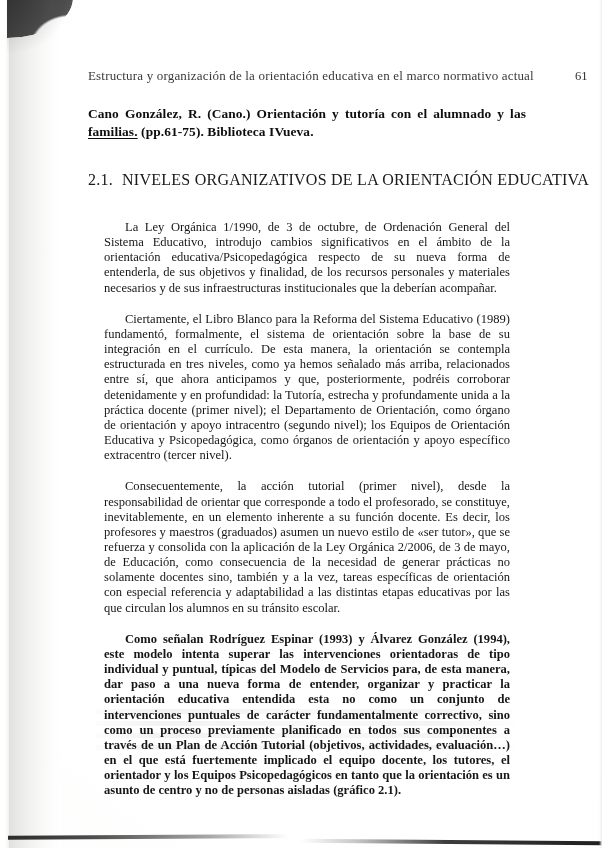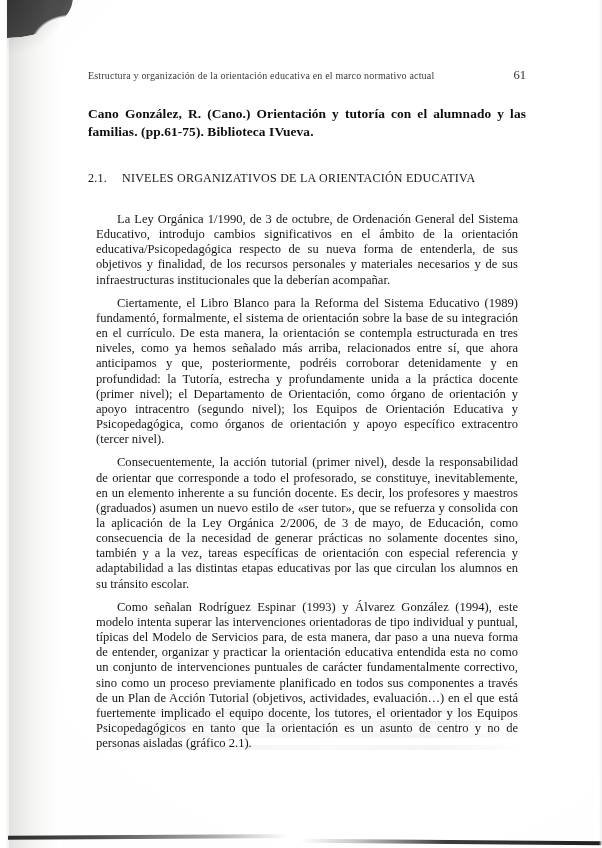--- a/index.html
+++ b/index.html
@@ -125,21 +125,21 @@
   #running-head {
     position: absolute;
     top: 68px;
     left: 0;
     width: 438px;
     display: flex;
     align-items: baseline;
     justify-content: space-between;
   }
   #running-head .rh-title {
-    font-size: 10px;
+    font-size: 13px;
     letter-spacing: 0.18px;
     color: #3d3d3d;
     white-space: nowrap;
   }
   #running-head .rh-folio {
     font-size: 12.6px;
     color: #333333;
     margin-left: 41px;
   }
 
@@ -149,29 +149,30 @@
     left: 0;
     width: 438px;
     font-weight: bold;
     font-size: 13.4px;
     line-height: 17.5px;
     text-align: justify;
     color: #121212;
     letter-spacing: 0.1px;
   }
   #citation-block .cite-underline {
+    text-decoration: underline;
     text-underline-offset: 1.5px;
   }
 
   #section-heading {
     position: absolute;
     top: 171px;
     left: 0;
     width: 438px;
-    font-size: 12px;
+    font-size: 16px;
     letter-spacing: 0.25px;
     color: #202020;
     white-space: nowrap;
   }
   #section-heading .sec-num {
     display: inline-block;
     min-width: 34px;
   }
 
   #body-text {
@@ -180,25 +181,26 @@
     left: 0;
     width: 438px;
     font-size: 12.55px;
     line-height: 15.15px;
     text-align: justify;
     text-justify: inter-word;
     color: #1a1a1a;
     hyphens: manual;
   }
   #body-text p {
-    margin: 8px;
+    margin: 16px;
     text-indent: 21px;
   }
   #body-text p:last-child {
     text-align: justify;
+    font-weight: bold;
   }
 
   
   .inked {
     filter: blur(0.16px) contrast(1.04);
   }
 </style>
 </head>
 <body>
 

